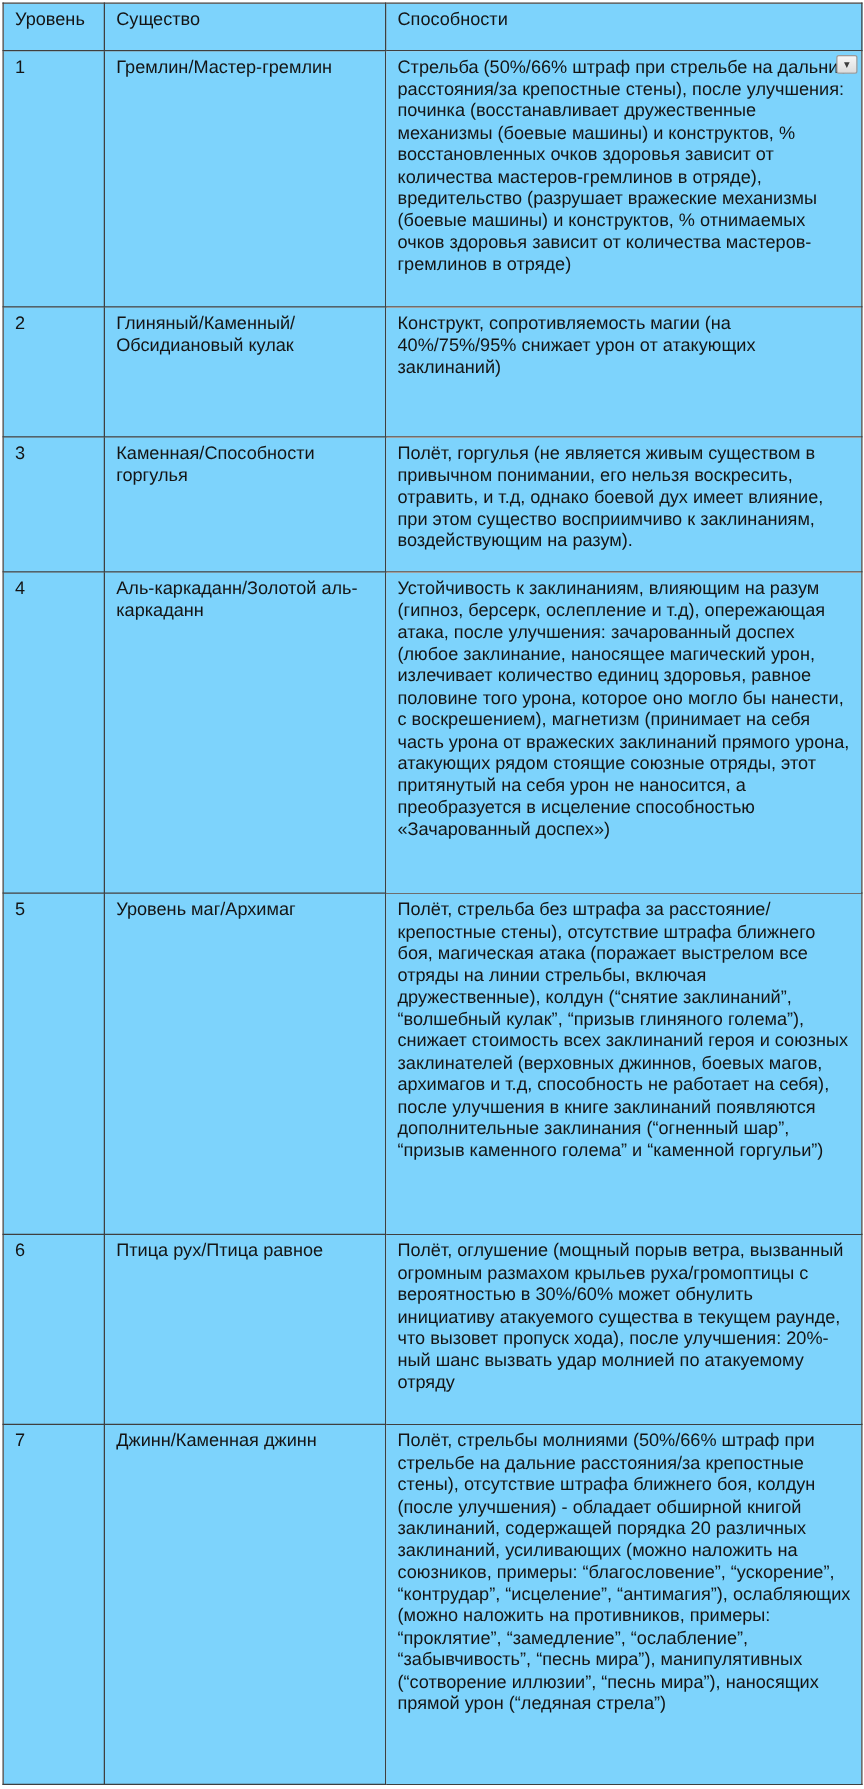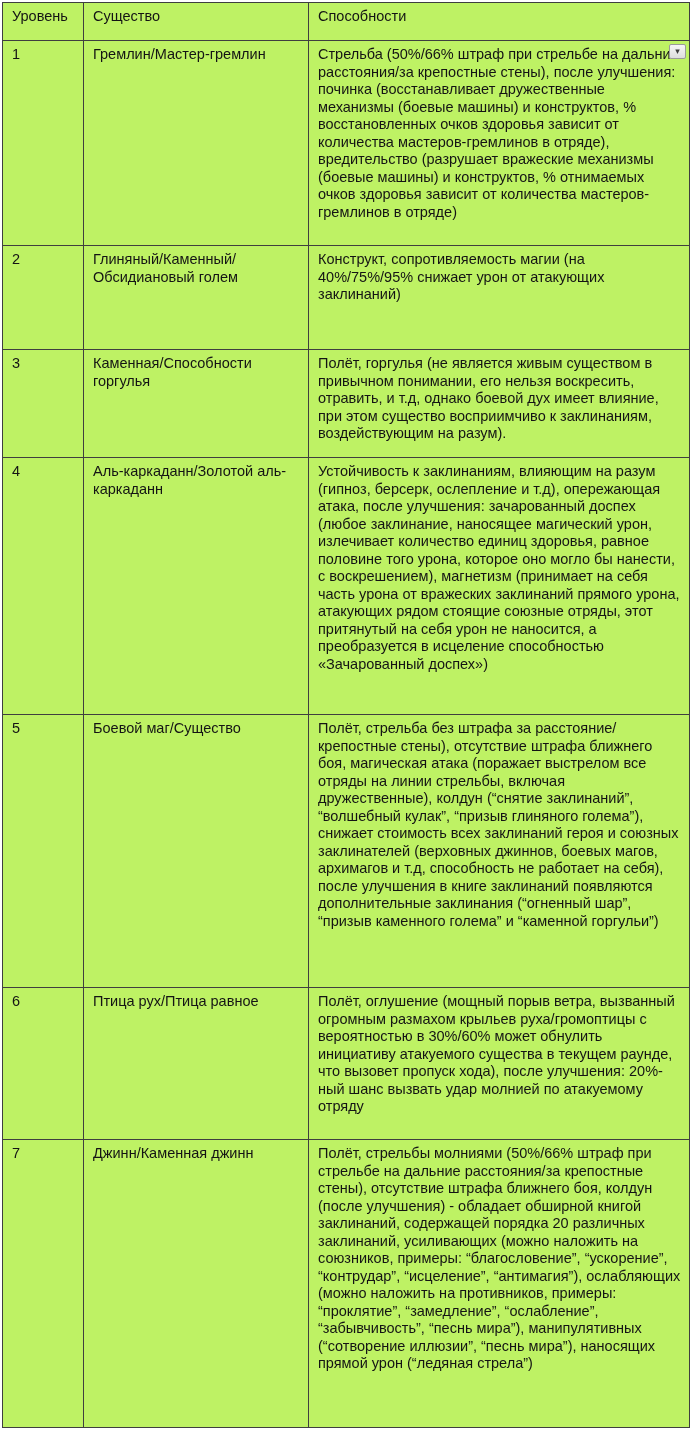--- a/index.html
+++ b/index.html
@@ -27,21 +27,21 @@
     vertical-align: top;
     text-align: left;
     padding: 5px 8px 5px 9px;
     font-size: 14.5px;
     line-height: 1.21;
     font-weight: 400;
     color: #141414;
     overflow-wrap: break-word;
     word-wrap: break-word;
     box-sizing: border-box;
-    background: #bef264;
+    background: #7dd3fc;
   }
   thead tr { height: 38px; }
   thead th { padding-top: 10px; }
   tbody tr:nth-child(1) { height: 205px; }
   tbody tr:nth-child(2) { height: 104px; }
   tbody tr:nth-child(3) { height: 108px; }
   tbody tr:nth-child(4) { height: 257px; }
   tbody tr:nth-child(5) { height: 273px; }
   tbody tr:nth-child(6) { height: 152px; }
   tbody tr:nth-child(7) { height: 288px; }
@@ -92,36 +92,36 @@
         <td>Гремлин/Мастер-гремлин</td>
         <td class="abilities-cell">
           <span>Стрельба (50%/66% штраф при стрельбе на дальние расстояния/за крепостные стены), после улучшения: починка (восстанавливает дружественные механизмы (боевые машины) и конструктов, % восстановленных очков здоровья зависит от количества мастеров-гремлинов в отряде), вредительство (разрушает вражеские механизмы (боевые машины) и конструктов, % отнимаемых очков здоровья зависит от количества мастеров-гремлинов в отряде)</span>
           <button class="dropdown-btn">
             <span class="arrow">▾</span>
           </button>
         </td>
       </tr>
       <tr>
         <td>2</td>
-        <td>Глиняный/Каменный/Обсидиановый голем</td>
+        <td>Глиняный/Каменный/Обсидиановый кулак</td>
         <td class="abilities-cell">Конструкт, сопротивляемость магии (на 40%/75%/95% снижает урон от атакующих заклинаний)</td>
       </tr>
       <tr>
         <td>3</td>
         <td>Каменная/Способности горгулья</td>
         <td class="abilities-cell">Полёт, горгулья (не является живым существом в привычном понимании, его нельзя воскресить, отравить, и т.д, однако боевой дух имеет влияние, при этом существо восприимчиво к заклинаниям, воздействующим на разум).</td>
       </tr>
       <tr>
         <td>4</td>
         <td>Аль-каркаданн/Золотой аль-каркаданн</td>
         <td class="abilities-cell">Устойчивость к заклинаниям, влияющим на разум (гипноз, берсерк, ослепление и т.д), опережающая атака, после улучшения: зачарованный доспех (любое заклинание, наносящее магический урон, излечивает количество единиц здоровья, равное половине того урона, которое оно могло бы нанести, с воскрешением), магнетизм (принимает на себя часть урона от вражеских заклинаний прямого урона, атакующих рядом стоящие союзные отряды, этот притянутый на себя урон не наносится, а преобразуется в исцеление способностью «Зачарованный доспех»)</td>
       </tr>
       <tr>
         <td>5</td>
-        <td>Боевой маг/Существо</td>
+        <td>Уровень маг/Архимаг</td>
         <td class="abilities-cell">Полёт, стрельба без штрафа за расстояние/крепостные стены), отсутствие штрафа ближнего боя, магическая атака (поражает выстрелом все отряды на линии стрельбы, включая дружественные), колдун (“снятие заклинаний”, “волшебный кулак”, “призыв глиняного голема”), снижает стоимость всех заклинаний героя и союзных заклинателей (верховных джиннов, боевых магов, архимагов и т.д, способность не работает на себя), после улучшения в книге заклинаний появляются дополнительные заклинания (“огненный шар”, “призыв каменного голема” и “каменной горгульи”)</td>
       </tr>
       <tr>
         <td>6</td>
         <td>Птица рух/Птица равное</td>
         <td class="abilities-cell">Полёт, оглушение (мощный порыв ветра, вызванный огромным размахом крыльев руха/громоптицы с вероятностью в 30%/60% может обнулить инициативу атакуемого существа в текущем раунде, что вызовет пропуск хода), после улучшения: 20%-ный шанс вызвать удар молнией по атакуемому отряду</td>
       </tr>
       <tr>
         <td>7</td>
         <td>Джинн/Каменная джинн</td>

